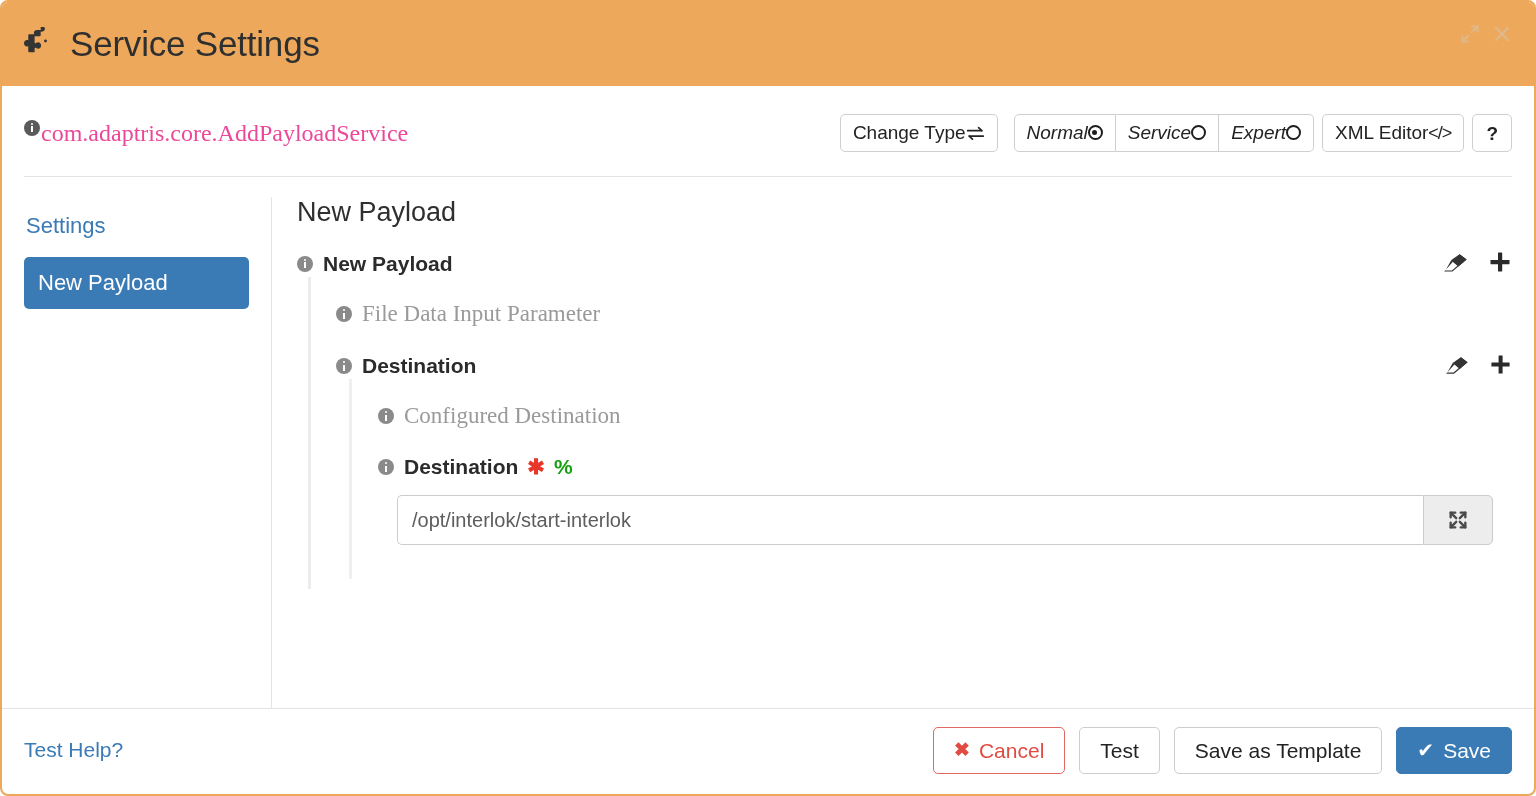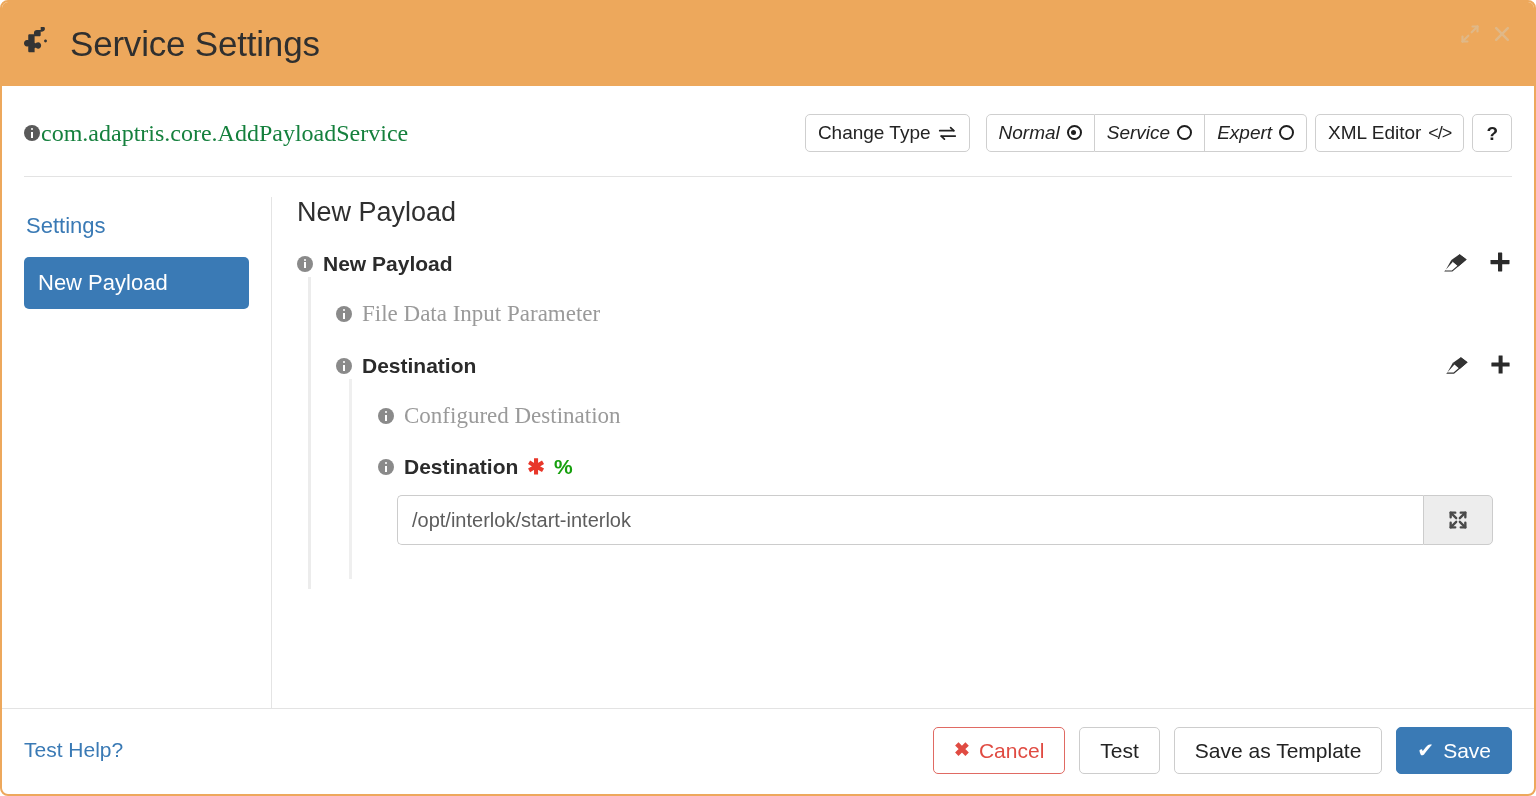--- a/index.html
+++ b/index.html
@@ -55,24 +55,24 @@
     padding: 28px 22px 0 22px;
   }
   .header-inner {
     display: flex;
     align-items: center;
     padding-bottom: 24px;
     border-bottom: 1px solid #e3e3e3;
   }
   .classname {
     display: flex;
-    align-items: center;
+    align-items: flex-start;
     font-family: "Liberation Serif", serif;
     font-size: 24px;
-    color: #15803d;
+    color: #ec4899;
   }
   .info-dot {
     display: inline-block;
     width: 16px; height: 16px;
     border-radius: 50%;
     background: #8a8a8a;
     position: relative;
     flex: 0 0 auto;
     margin-right: 1px;
   }
@@ -100,21 +100,20 @@
   .btn-o {
     background: #fff;
     border: 1px solid #cfcfcf;
     border-radius: 5px;
     font-family: "Liberation Sans", sans-serif;
     font-size: 19px;
     color: #232323;
     padding: 6px 12px 7px 12px;
     display: flex;
     align-items: center;
-    gap: 7px;
     cursor: pointer;
     white-space: nowrap;
     line-height: 1;
     height: 38px;
   }
   .seg { display: flex; margin-left: 16px; font-style: italic; }
   .seg .btn-o { border-radius: 0; border-left-width: 0; }
   .seg .btn-o:first-child { border-radius: 5px 0 0 5px; border-left-width: 1px; }
   .seg .btn-o:last-child { border-radius: 0 5px 5px 0; }
   .spacer8 { width: 8px; }

